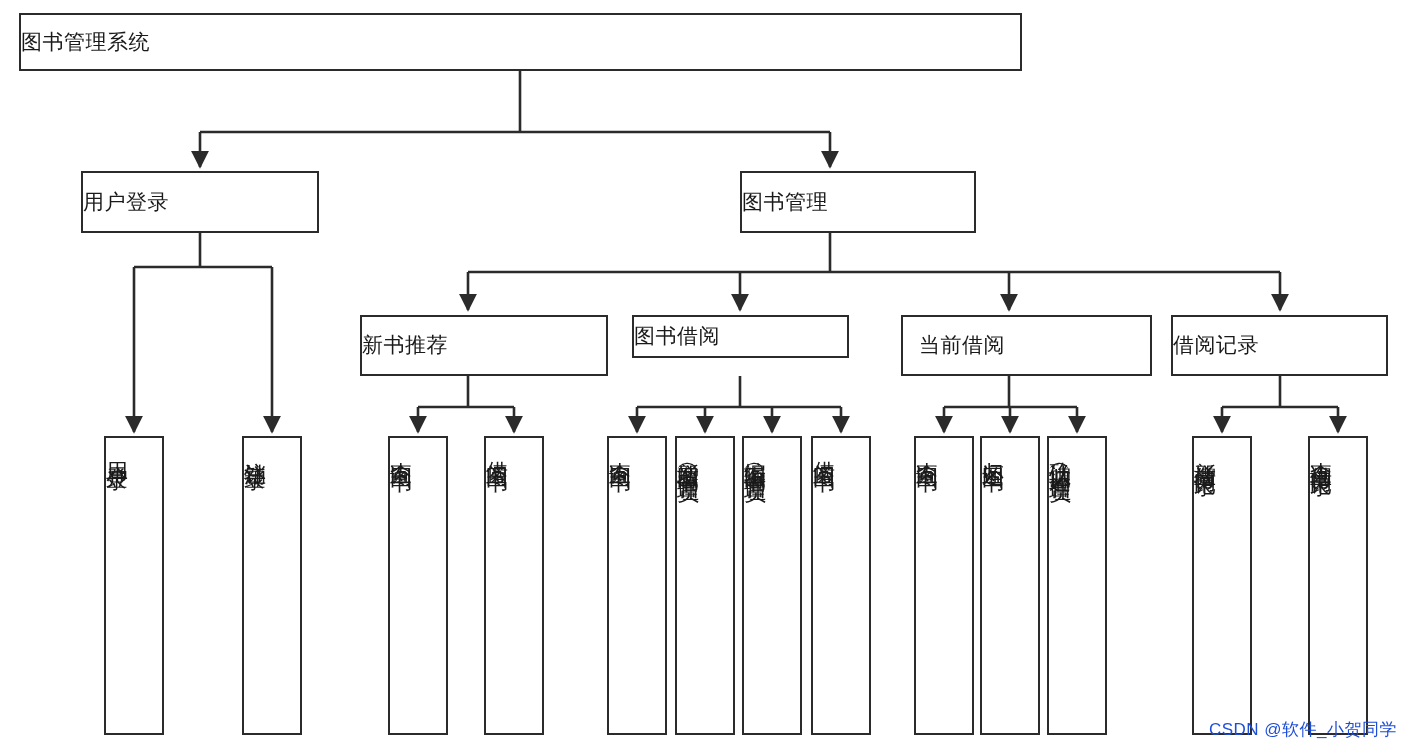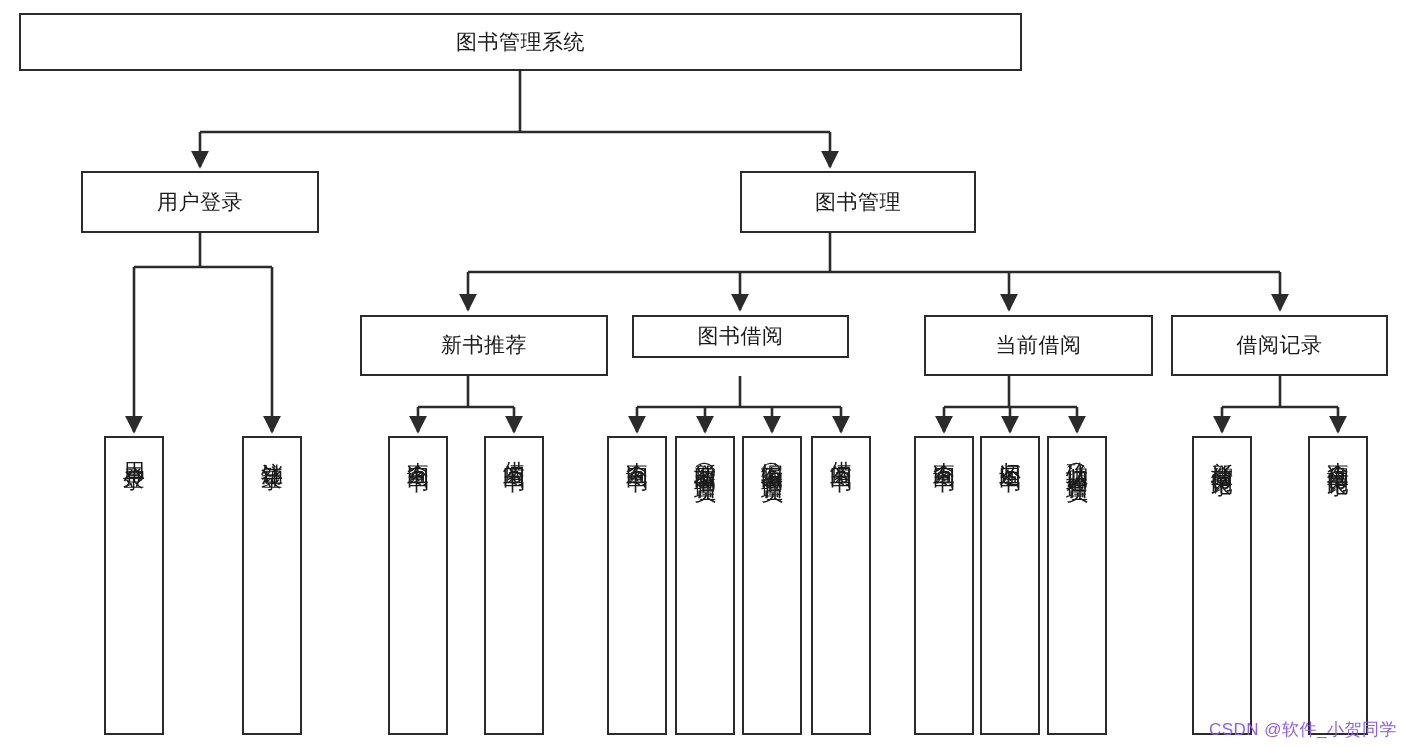--- a/index.html
+++ b/index.html
@@ -27,21 +27,20 @@
     height: 747px;
     pointer-events: none;
   }
   .node {
     position: absolute;
     box-sizing: border-box;
     background: #ffffff;
     border: 2px solid #2b2b2b;
     display: flex;
     align-items: center;
-    justify-content: center;
     color: #1a1a1a;
   }
   .node .label {
     display: block;
     text-align: center;
     line-height: 1.18;
     white-space: pre;
   }
   .node.horizontal .label {
     font-size: 21px;
@@ -56,21 +55,21 @@
     text-orientation: upright;
     font-size: 22px;
     letter-spacing: 3px;
     line-height: 1;
   }
   #watermark {
     position: absolute;
     right: 8px;
     bottom: 6px;
     font-size: 17px;
-    color: #8b5cf6;
+    color: #1d4ed8;
     white-space: nowrap;
     letter-spacing: 0.5px;
   }
 </style>
 </head>
 <body>
 
 <div id="diagram-root">
 
   <svg class="edges" viewBox="0 0 1405 747" xmlns="http://www.w3.org/2000/svg">
@@ -133,21 +132,21 @@
   <div class="node horizontal" style="left:712px; top:171px; width:236px; height:62px;margin-left:28px;">
     <span class="label">图书管理</span>
   </div>
 
   <div class="node horizontal" style="left:360px; top:315px; width:248px; height:61px;">
     <span class="label">新书推荐</span>
   </div>
   <div class="node horizontal" style="left:632px; top:315px; width:217px; height:43px;">
     <span class="label">图书借阅</span>
   </div>
-  <div class="node horizontal" style="left:924px; top:315px; width:229px; height:61px;">
+  <div class="node horizontal" style="left:901px; top:315px; width:251px; height:61px;padding-left:16px;">
     <span class="label">当前借阅</span>
   </div>
   <div class="node horizontal" style="left:1171px; top:315px; width:217px; height:61px;">
     <span class="label">借阅记录</span>
   </div>
 
   <div class="node vertical" style="left:104px; top:436px; width:60px; height:299px;">
     <span class="label">用户登录</span>
   </div>
   <div class="node vertical" style="left:242px; top:436px; width:60px; height:299px;">

